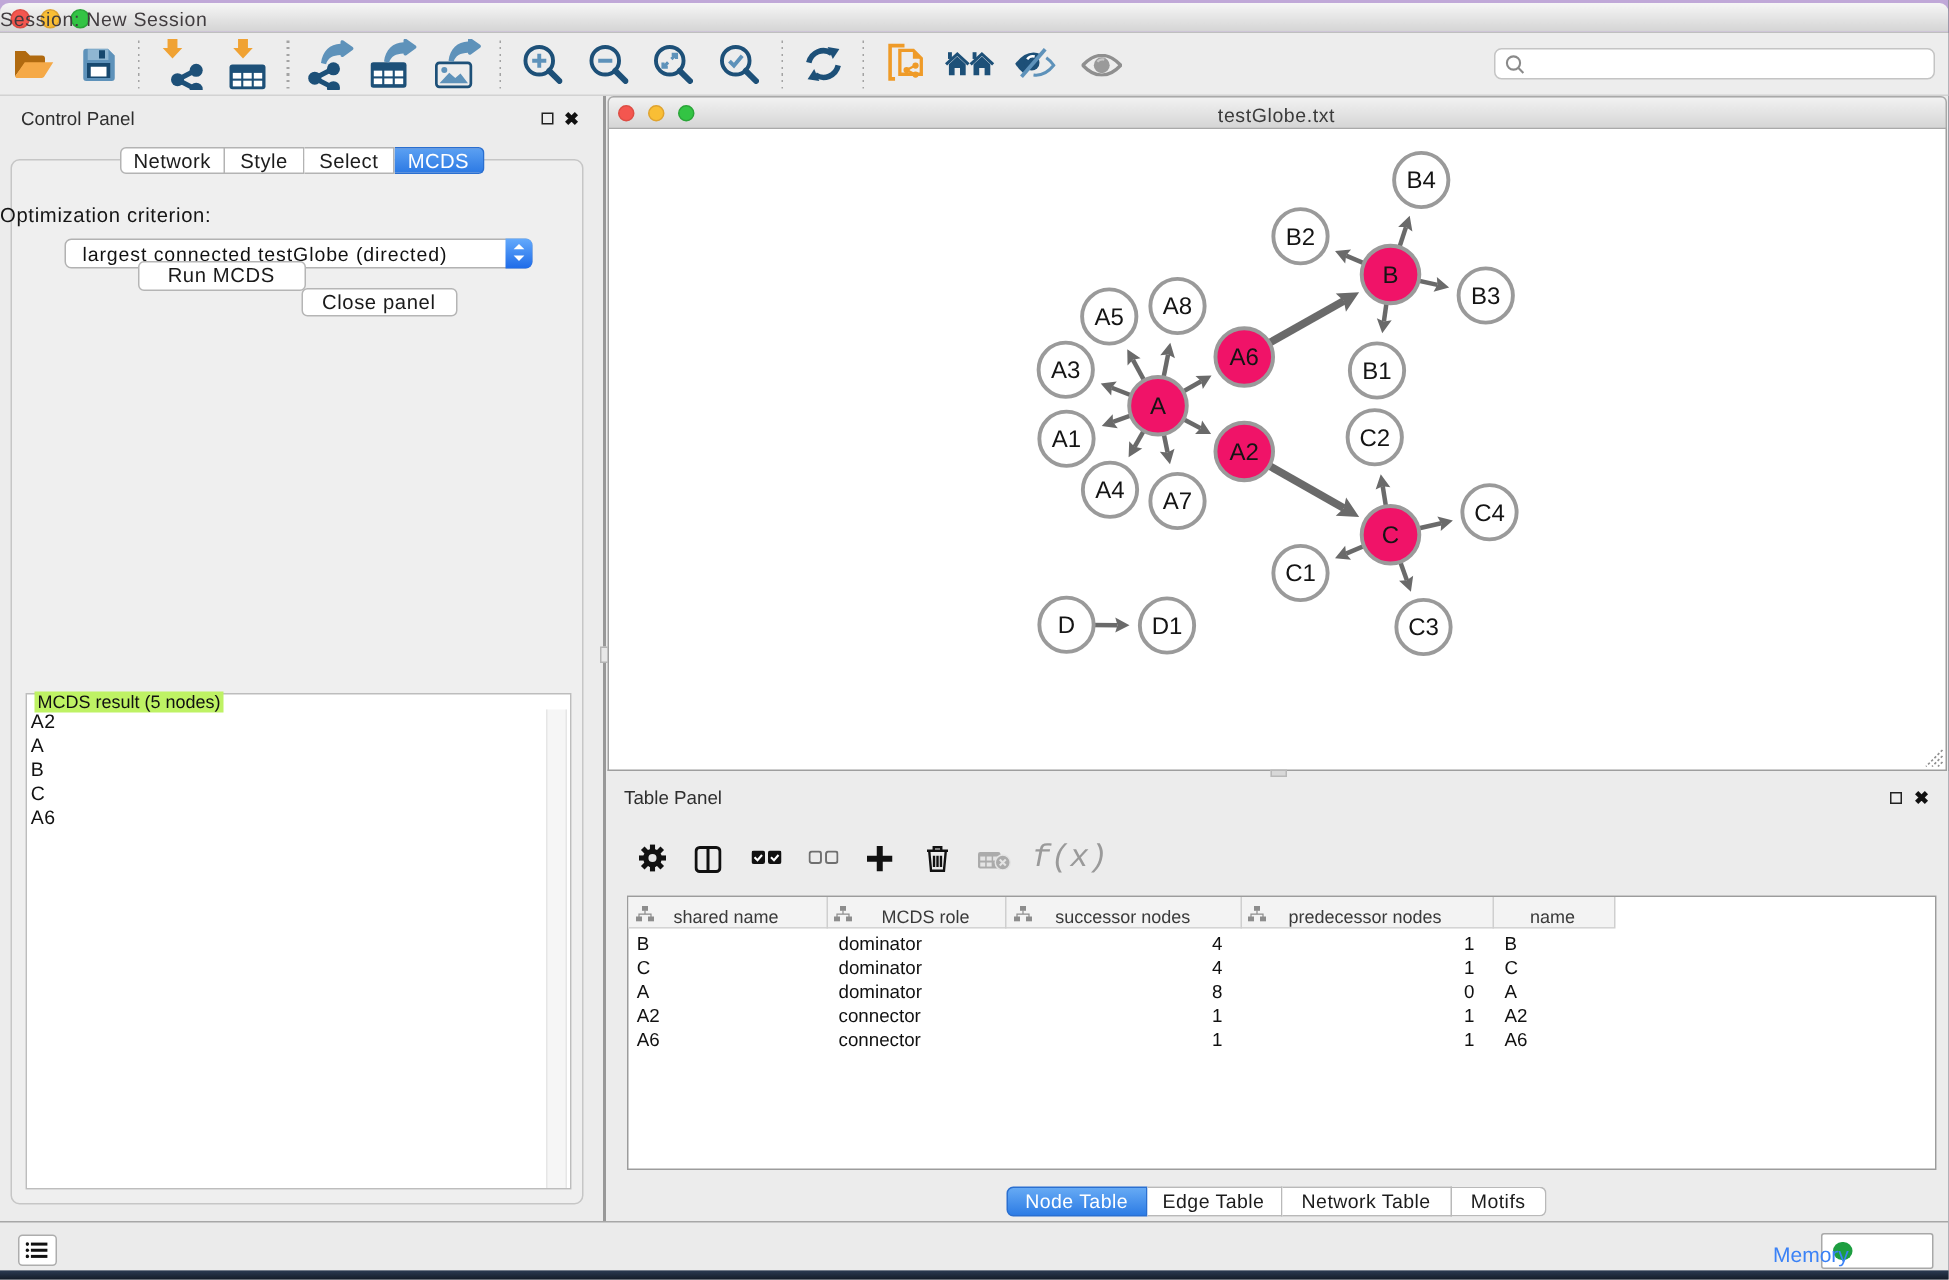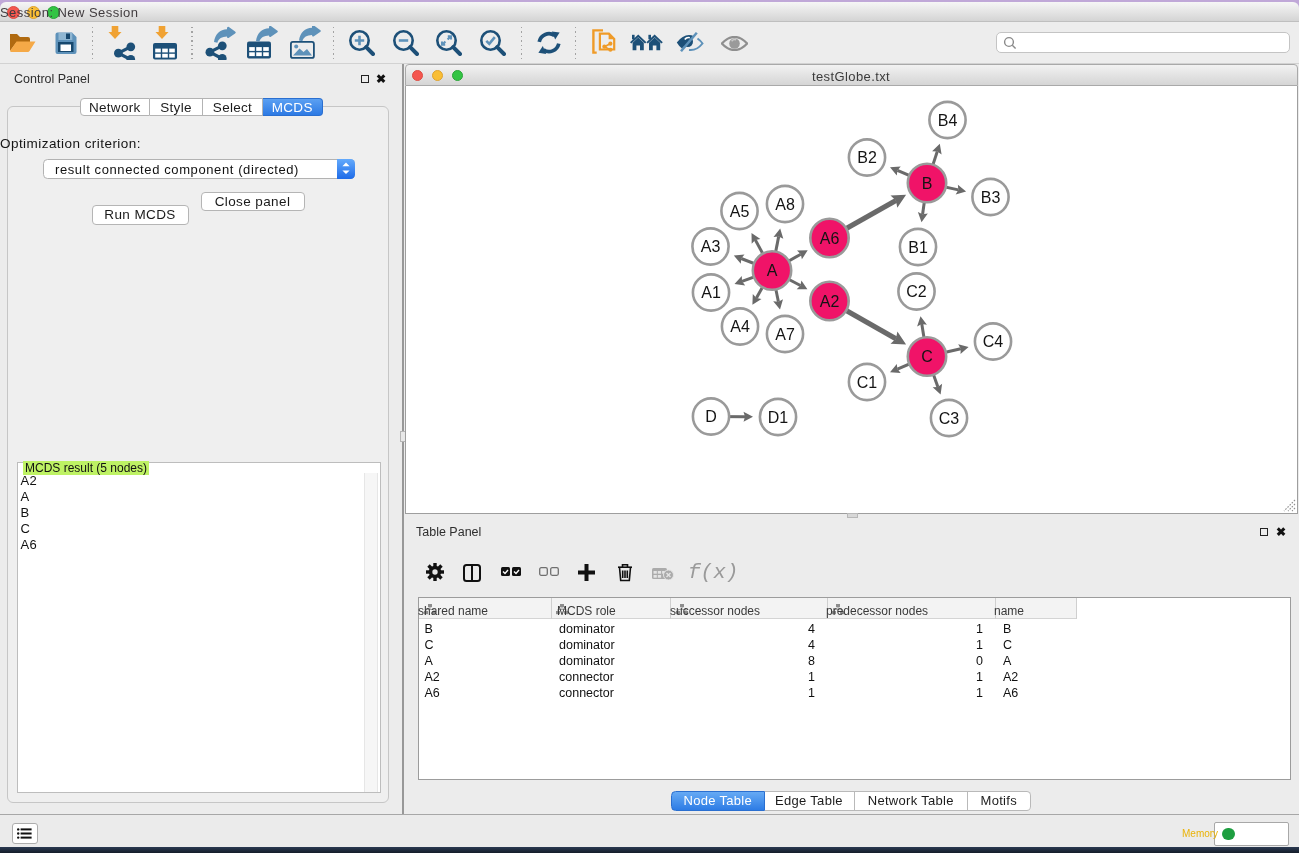--- a/index.html
+++ b/index.html
@@ -1,21 +1,21 @@
 <!DOCTYPE html>
 <html><head><meta charset="utf-8"><style>
 * { margin:0; padding:0; box-sizing:border-box; }
 html,body { width:1299px; height:853px; overflow:hidden; font-family:"Liberation Sans",sans-serif; }
 body { position:relative; background:#1c2534; }
 .abs { position:absolute; }
 .sep { position:absolute; top:27px; height:32px; width:1.6px;
   background-image:repeating-linear-gradient(to bottom,#a3a3a3 0 1.4px,transparent 1.4px 4.4px); }
 .light { position:absolute; top:69.5px; width:11px; height:11px; border-radius:50%; }
 .nl { font:16px "Liberation Sans",sans-serif; text-anchor:middle; fill:#141414; }
-.hdr { position:absolute; top:603.5px; font-size:12px; color:#3a3a3a; text-align:left; }
+.hdr { position:absolute; top:603.5px; font-size:12px; color:#3a3a3a; text-align:center; }
 .rt { position:absolute; font-size:12.5px; color:#111; }
 .btn3 { position:absolute; background:#fff; border:1px solid #b5b5b5; border-radius:4px;
   font-size:13.5px; letter-spacing:0.4px; color:#1a1a1a; text-align:center; }
 .tp { position:absolute; font-size:12.5px; color:#2e2e2e; }
 </style></head><body>
 
 <div class="abs" style="left:0;top:22px;width:1299px;height:824.5px;background:#ececec"></div>
 
 <div class="abs" style="left:0;top:0;width:1299px;height:22px;background:#c0a8d8"></div>
 <div class="abs" style="left:0;top:1.5px;width:1299px;height:20.5px;border-radius:6px 6px 0 0;background:linear-gradient(#f6f6f6,#d4d4d4);border-bottom:1px solid #bfbfbf"></div>
@@ -180,27 +180,27 @@
 <div class="abs" style="left:7px;top:106px;width:382px;height:697px;background:#efefef;border:1px solid #c6c6c6;border-radius:6px"></div>
 
 <div class="abs" style="left:79.5px;top:97.5px;width:70.5px;height:18px;background:#fff;border:1px solid #b3b3b3;border-radius:4px 0 0 4px;font-size:13.5px;letter-spacing:0.3px;text-align:center;line-height:17px;color:#1c1c1c">Network</div>
 <div class="abs" style="left:150px;top:97.5px;width:53px;height:18px;background:#fff;border:1px solid #b3b3b3;border-left:none;font-size:13.5px;letter-spacing:0.3px;text-align:center;line-height:17px;color:#1c1c1c">Style</div>
 <div class="abs" style="left:203px;top:97.5px;width:60px;height:18px;background:#fff;border:1px solid #b3b3b3;border-left:none;font-size:13.5px;letter-spacing:0.3px;text-align:center;line-height:17px;color:#1c1c1c">Select</div>
 <div class="abs" style="left:263px;top:97.5px;width:59.5px;height:18px;background:linear-gradient(#5ba0f2,#2d7ae4);border:1px solid #2a6fd0;border-left:none;border-radius:0 4px 4px 0;font-size:13.5px;letter-spacing:0.3px;text-align:center;line-height:17px;color:#fff">MCDS</div>
 
 <div class="abs" style="left:0;top:135.5px;width:396px;text-align:left;font-size:13.5px;letter-spacing:0.45px;color:#151515">Optimization criterion:</div>
 
 <div class="abs" style="left:43px;top:158.5px;width:312px;height:20px;background:#fff;border:1px solid #b2b2b2;border-radius:4.5px"></div>
-<div class="abs" style="left:55px;top:161.5px;font-size:13px;letter-spacing:0.6px;color:#111">result connected component (directed)</div>
+<div class="abs" style="left:55px;top:161.5px;font-size:13px;letter-spacing:0.6px;color:#111">largest connected testGlobe (directed)</div>
 <div class="abs" style="left:336.5px;top:158.5px;width:18.5px;height:20px;background:linear-gradient(#64aafc,#1e6be8);border-radius:0 4.5px 4.5px 0"></div>
 <svg class="abs" style="left:340px;top:161px" width="12" height="15" viewBox="0 0 12 15">
     <path d="M2.4 5.2 L6 1.6 L9.6 5.2 z M2.4 9.4 L6 13 L9.6 9.4 z" fill="#fff"></path>
   </svg>
 
-<div class="btn3" style="left:91.5px;top:205px;width:97px;height:19.5px;line-height:18px">Run MCDS</div>
+<div class="btn3" style="left:91.5px;top:174px;width:112px;height:19.5px;line-height:18px">Run MCDS</div>
 <div class="btn3" style="left:200.5px;top:191.5px;width:104px;height:19.5px;line-height:18px">Close panel</div>
 
 <div class="abs" style="left:17px;top:462px;width:364px;height:331px;border:1px solid #bdbdbd;background:#fff"></div>
 <div class="abs" style="left:23px;top:461px;font-size:12px;color:#111;background:#bef264;padding:0 2px">MCDS result (5 nodes)</div>
 <div class="abs" style="left:363.5px;top:473px;width:14px;height:318.5px;background:#f6f6f6;border-left:1px solid #e6e6e6;border-right:1px solid #e6e6e6"></div>
 <div class="abs" style="left:20.5px;top:472.5px;font-size:13px;letter-spacing:0.3px;color:#111;line-height:16.2px">A2<br>A<br>B<br>C<br>A6</div>
 
 <div class="abs" style="left:402px;top:64px;width:1.6px;height:750px;background:#989898"></div>
 <div class="abs" style="left:399.5px;top:430.5px;width:6px;height:11px;background:#e8e8e8;border:1px solid #b5b5b5"></div>
 
@@ -445,15 +445,15 @@
       <circle cx="1.2" cy="1.4" r="1.2"></circle>
       <circle cx="1.2" cy="5.5" r="1.2"></circle>
       <circle cx="1.2" cy="9.6" r="1.2"></circle>
       <rect x="3.6" y="0.4" width="11" height="2"></rect>
       <rect x="3.6" y="4.5" width="11" height="2"></rect>
       <rect x="3.6" y="8.6" width="11" height="2"></rect>
     </g>
   </svg>
 <div class="abs" style="left:1214px;top:822px;width:74.5px;height:23.5px;background:#fff;border:1px solid #a8a8a8;border-radius:2px"></div>
 <div class="abs" style="left:1222px;top:827.5px;width:12.5px;height:12.5px;border-radius:50%;background:#1d9e40"></div>
-<div class="abs" style="left:1182px;top:827.5px;font-size:10px;color:#eab308">Memory</div>
+<div class="abs" style="left:1182px;top:827.5px;font-size:14px;color:#3b82f6">Memory</div>
 
 <div class="abs" style="left:0;top:846.5px;width:1299px;height:6.5px;background:linear-gradient(#2b3a52,#141c29)"></div>
 
 </body></html>

